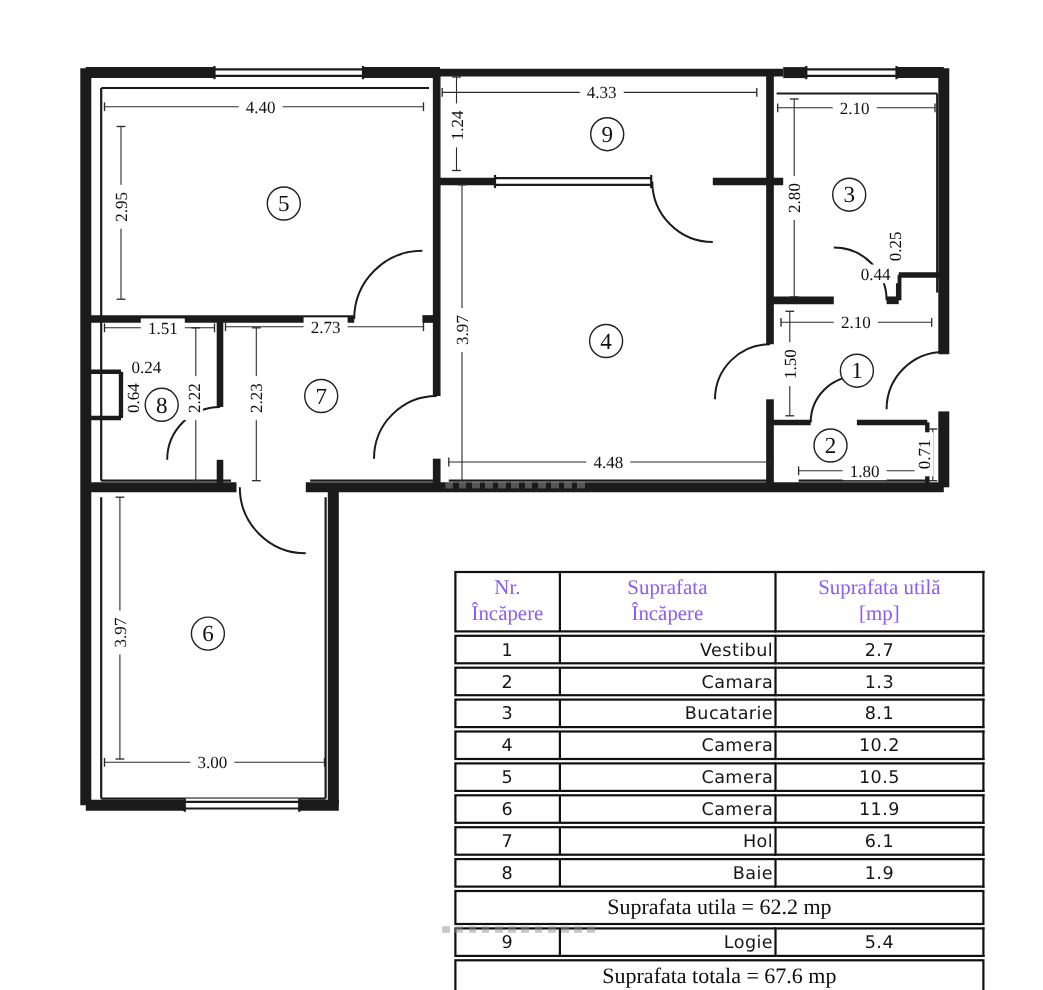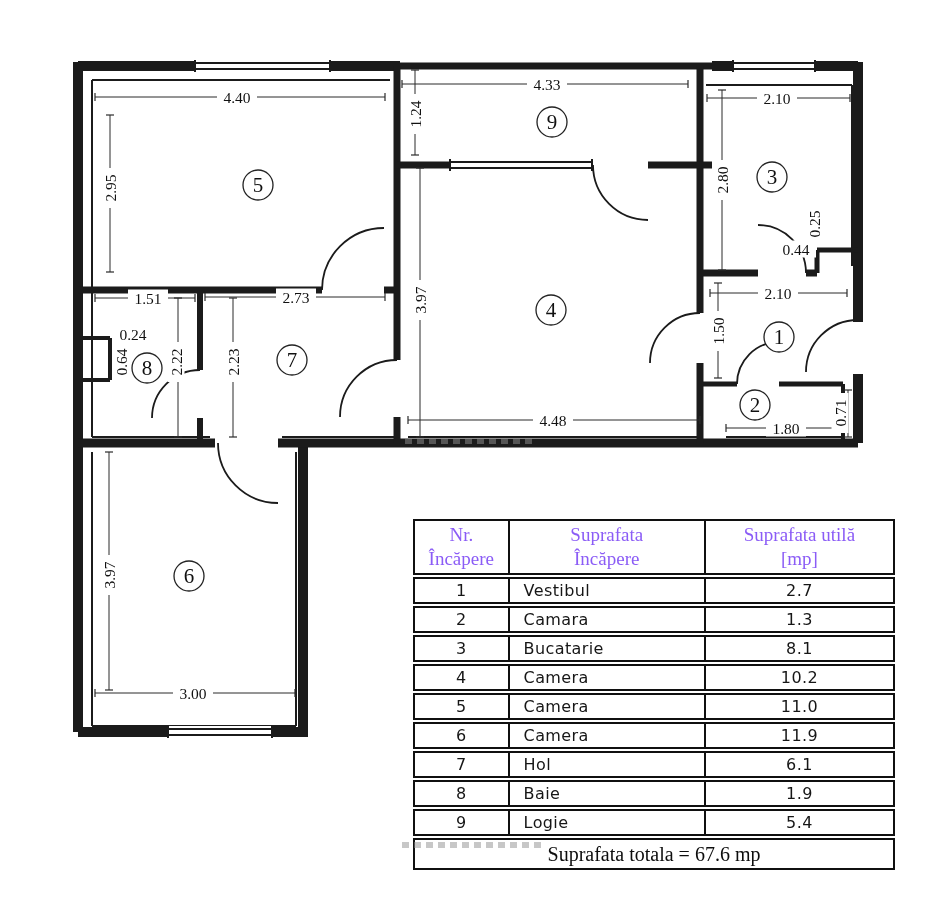--- a/index.html
+++ b/index.html
@@ -10,21 +10,21 @@
   .tablewrap{position:absolute;left:413px;top:517px;width:482px;}
   table{border-collapse:separate;border-spacing:0 2px;width:482px;table-layout:fixed;}
   td,th{border:2px solid #101010;overflow:hidden;white-space:nowrap;}
   td+td,th+th{border-left-width:0;}
   th{height:50px;font-family:"Liberation Serif", serif;font-size:19px;font-weight:normal;
      line-height:1.25;text-align:center;color:#8b5cf6;vertical-align:middle;}
   .c-num{width:95px;} .c-name{width:193px;} .c-area{width:186px;}
   td.d{height:21px;font-family:"DejaVu Sans", sans-serif;font-size:16px;color:#161616;
        letter-spacing:.4px;vertical-align:middle;}
   td.d.num,td.d.area{text-align:center;}
-  td.d.name{text-align:left;padding-left:14px;}
+  td.d.name{text-align:right;padding-left:14px;}
   td.sum{height:26px;font-family:"Liberation Serif", serif;font-size:20px;color:#0d0d0d;
          text-align:center;vertical-align:middle;}
   .wm{position:absolute;height:6px;opacity:.5;z-index:30;pointer-events:none;
       background:repeating-linear-gradient(90deg,#8f8f8f 0 7px,transparent 7px 12px);}
   #wm1{left:405px;top:438px;width:130px;}
   #wm2{left:402px;top:842px;width:140px;}
 </style>
 </head>
 <body>
 
@@ -309,36 +309,39 @@
           <td class="d area">8.1</td>
         </tr>
         <tr>
           <td class="d num">4</td>
           <td class="d name">Camera</td>
           <td class="d area">10.2</td>
         </tr>
         <tr>
           <td class="d num">5</td>
           <td class="d name">Camera</td>
-          <td class="d area">11.0</td>
+          <td class="d area">10.5</td>
         </tr>
         <tr>
           <td class="d num">6</td>
           <td class="d name">Camera</td>
           <td class="d area">11.9</td>
         </tr>
         <tr>
           <td class="d num">7</td>
           <td class="d name">Hol</td>
           <td class="d area">6.1</td>
         </tr>
         <tr>
           <td class="d num">8</td>
           <td class="d name">Baie</td>
           <td class="d area">1.9</td>
+        </tr>
+        <tr>
+          <td class="sum" colspan="3">Suprafata utila = 62.2 mp</td>
         </tr>
         <tr>
           <td class="d num">9</td>
           <td class="d name">Logie</td>
           <td class="d area">5.4</td>
         </tr>
         <tr>
           <td class="sum" colspan="3">Suprafata totala = 67.6 mp</td>
         </tr>
 

